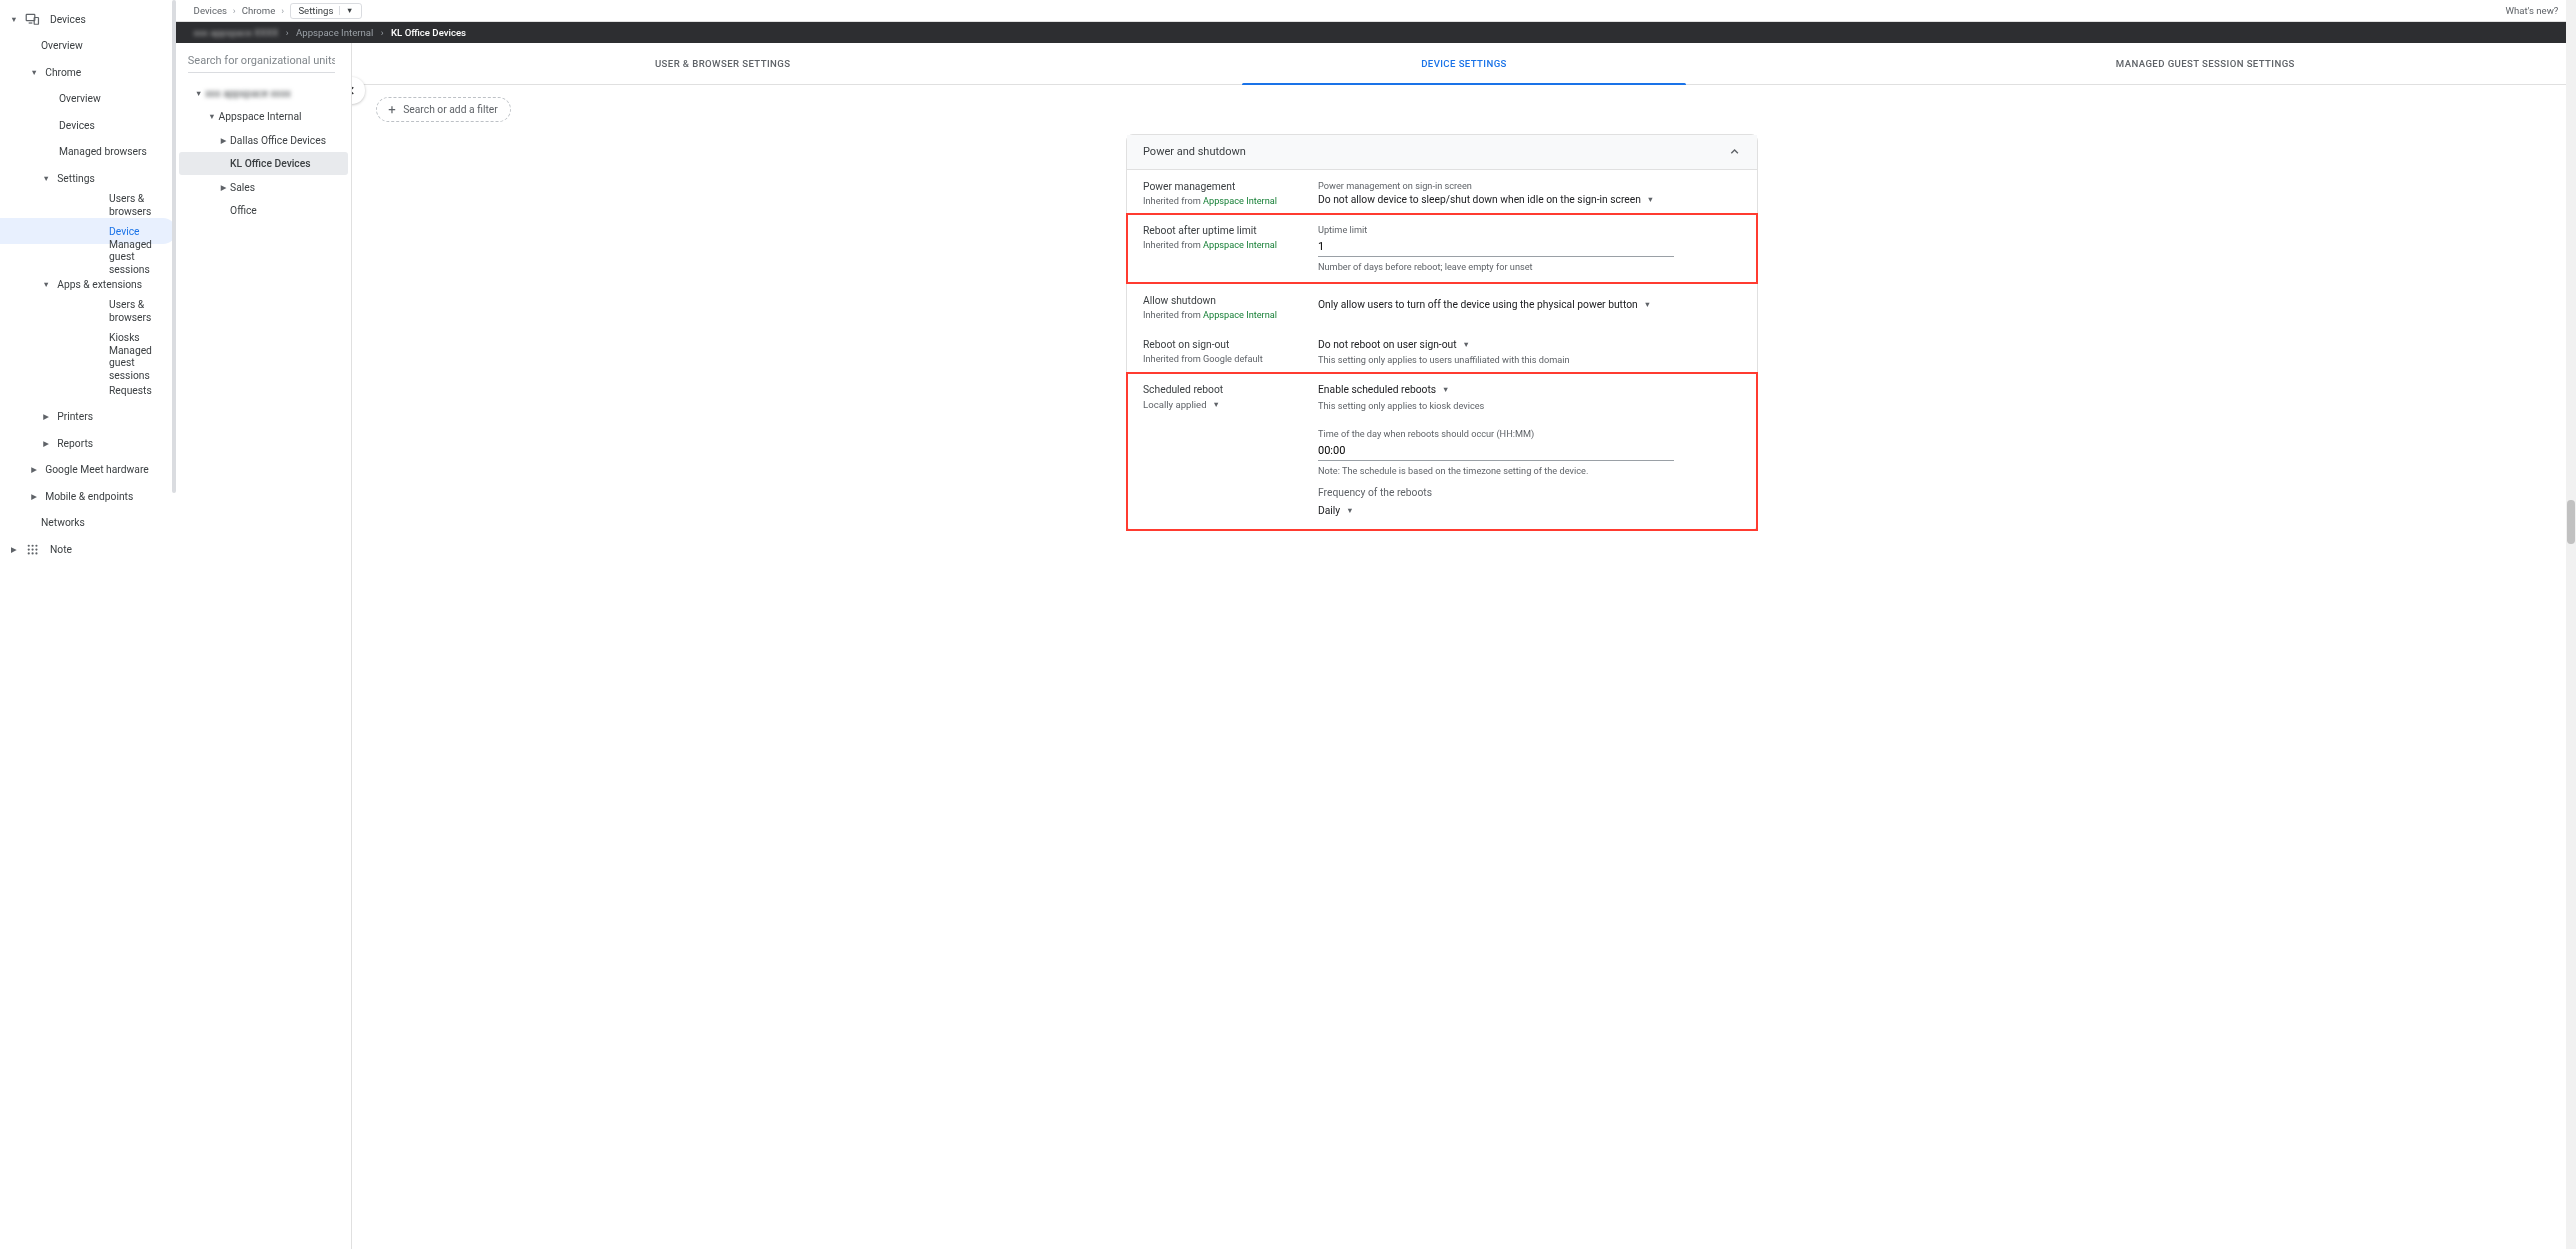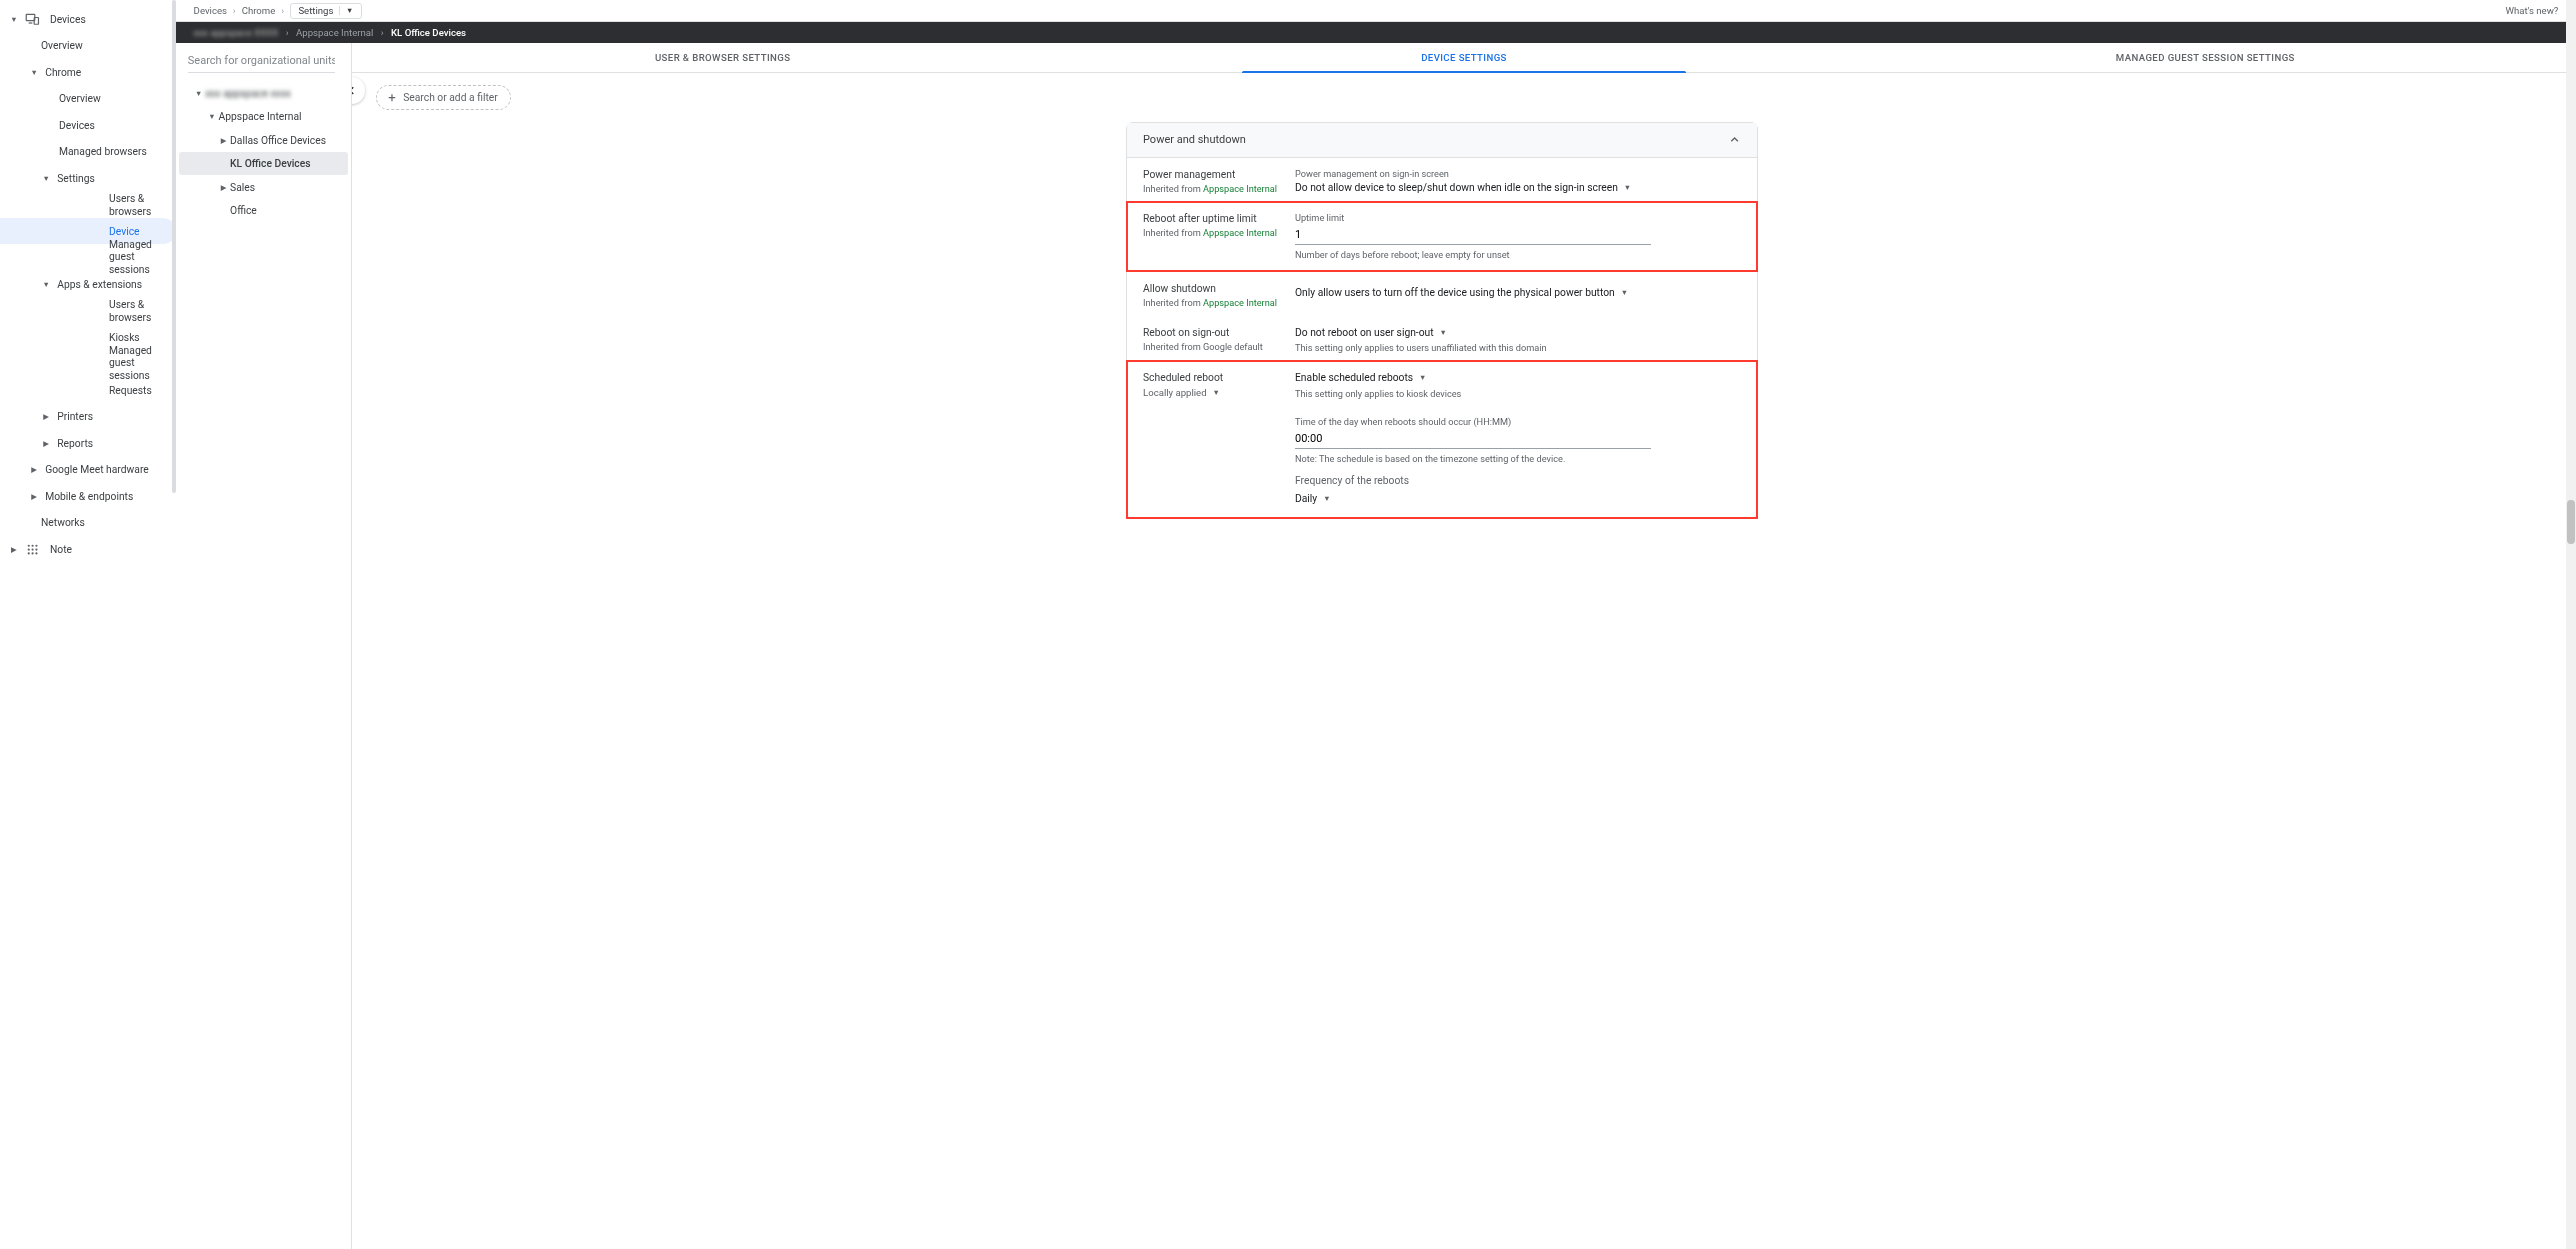--- a/index.html
+++ b/index.html
@@ -34,30 +34,30 @@
 .ou-tree{padding:0 2.9px}
 .ou-item{display:flex;align-items:center;height:23.5px;padding-left:8.8px;cursor:pointer;color:#3c4043;font-size:10.3px;border-radius:2.9px}
 .ou-item.sel{background:#e8eaed;font-weight:500}
 .ou-item .caret{width:13.2px;font-size:7.4px;color:#5f6368;text-align:center}
 .ou-item.d1{padding-left:13.2px}
 .ou-item.d2{padding-left:26.5px}
 .ou-item.d3{padding-left:38px}
 .ou-item .blur{filter:blur(2.2px)}
 .detail{flex:1;position:relative;overflow-y:auto}
 .back-fab{position:absolute;left:-13.2px;top:34px;width:26.5px;height:26.5px;border-radius:50%;background:#fff;box-shadow:0 0.7px 2.9px rgba(0,0,0,.25);display:flex;align-items:center;justify-content:center;z-index:5;cursor:pointer}
-.tabs{display:flex;height:30px;border-bottom:0.7px solid #e0e0e0}
+.tabs{display:flex;height:42px;border-bottom:0.7px solid #e0e0e0}
 .tab{flex:1;display:flex;align-items:center;justify-content:center;font-size:9.6px;font-weight:500;letter-spacing:0.4px;color:#5f6368;cursor:pointer;position:relative}
 .tab.active{color:#1a73e8}
 .tab.active::after{content:"";position:absolute;bottom:-0.7px;left:20%;right:20%;height:2.2px;background:#1a73e8;border-radius:1.5px 1.5px 0 0}
 .filter-row{padding:11.8px 0 11.8px 23.5px}
 .filter-chip{display:inline-flex;align-items:center;border:0.7px dashed #bdc1c6;border-radius:13.2px;padding:5.1px 11.8px;color:#5f6368;font-size:10.3px;gap:7.4px;cursor:pointer}
 .card{margin:0 auto 6px auto;max-width:632px;border:0.7px solid #e0e0e0;border-radius:7px;position:relative;left:-22px}
 .card-header{display:flex;justify-content:space-between;align-items:center;padding:10.3px 16px;background:#f8f9fa;border-bottom:0.7px solid #e0e0e0}
 .card-title{font-size:11px;color:#3c4043}
-.setting{display:flex;padding:10.3px 16px 7.4px 16px;gap:12px}
+.setting{display:flex;padding:10.3px 16px 7.4px 16px;gap:35px}
 .setting-left{width:140px;flex-shrink:0}
 .setting-name{font-size:10.3px;color:#3c4043;margin-bottom:2.2px}
 .inherit{font-size:9.2px;color:#5f6368}
 .inherit a{color:#188038;text-decoration:none}
 .setting-right{flex:1}
 .sub-label{font-size:9.2px;color:#5f6368;margin-bottom:2.2px}
 .dd-value{font-size:10.3px;color:#202124;display:inline-flex;align-items:center;gap:5.9px;cursor:pointer}
 .dd-value .tri{font-size:7.4px;color:#5f6368}
 .field-input{width:100%;max-width:356px;border:none;border-bottom:0.7px solid #9aa0a6;padding:2.9px 0;font-size:11px;outline:none;background:transparent}
 .help{font-size:9.2px;color:#5f6368;margin-top:3.7px}

